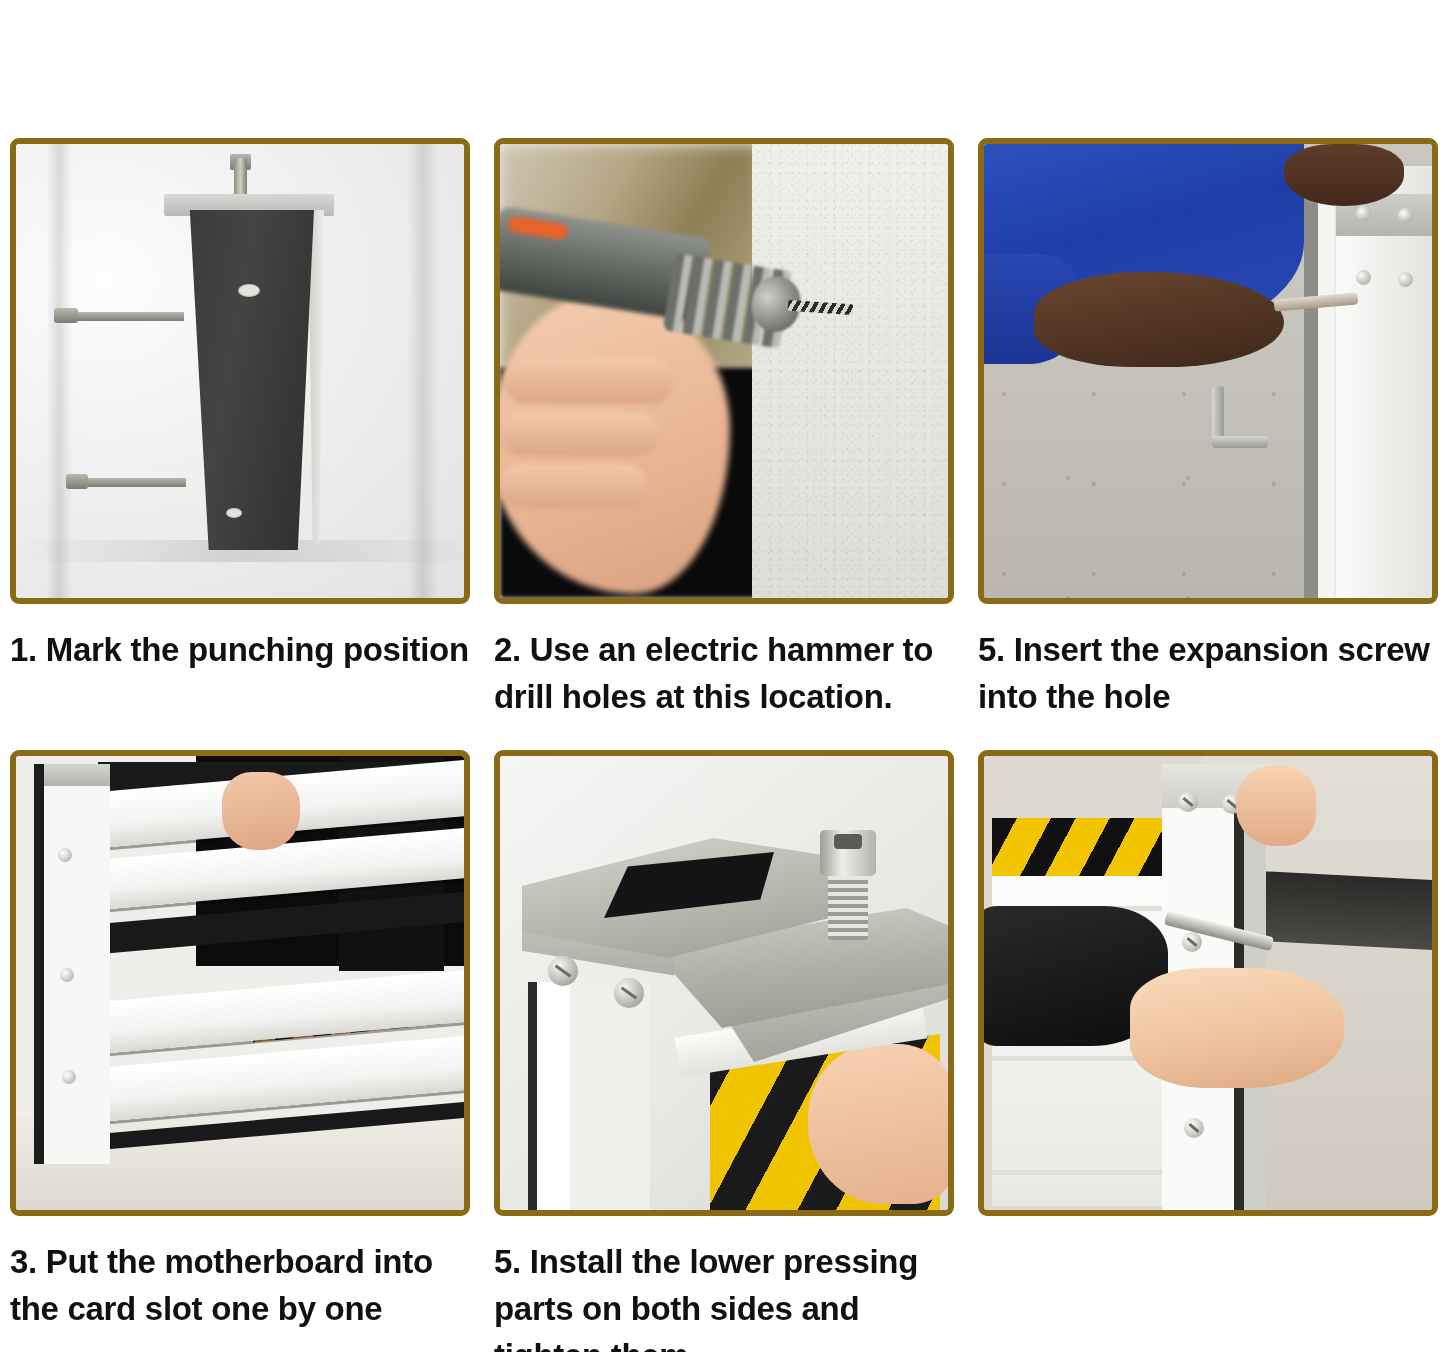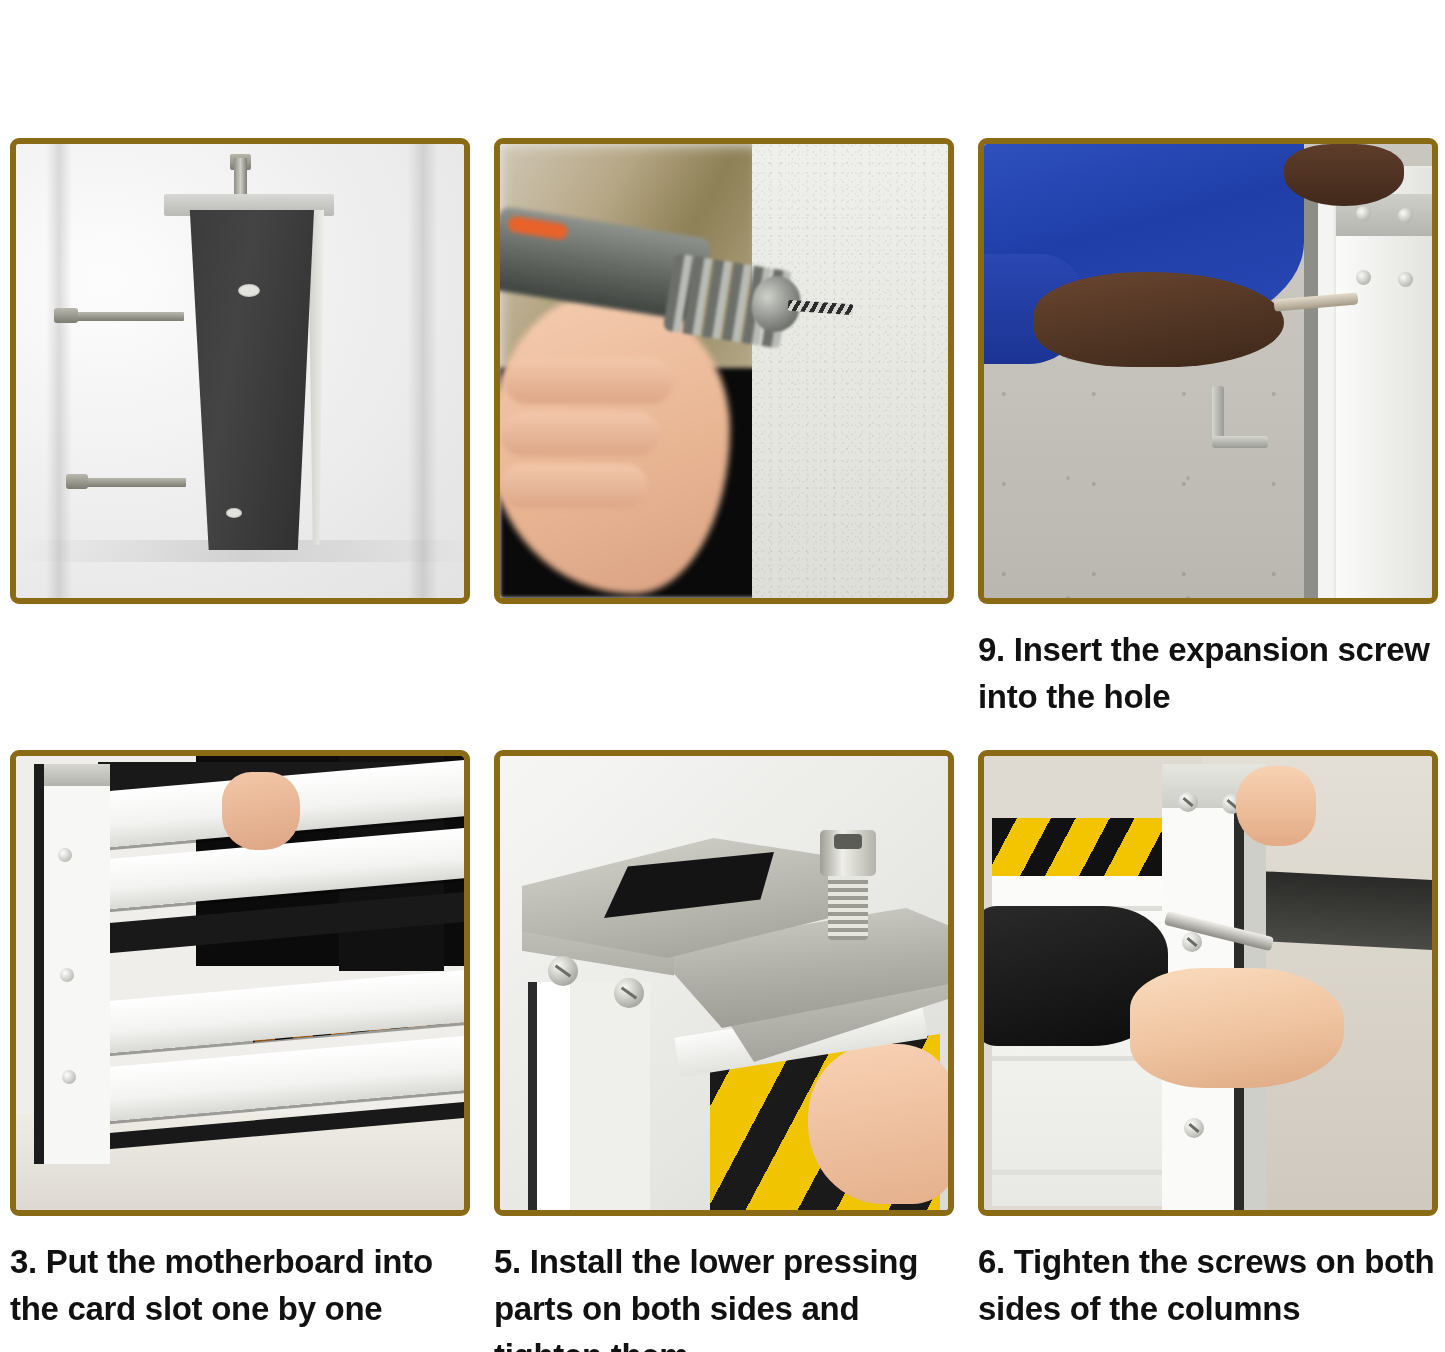--- a/index.html
+++ b/index.html
@@ -380,39 +380,41 @@
             <div class="stud" style="left:50px;top:330px;width:22px;height:15px;border-radius:3px;"></div>
             <div class="post-bolt-head"></div>
             <div class="post-bolt"></div>
             <div class="post-top"></div>
             <div class="post-edge"></div>
             <div class="post-body"></div>
             <div class="hole" style="left:222px;top:140px;width:22px;height:13px;"></div>
             <div class="hole" style="left:210px;top:364px;width:16px;height:10px;"></div>
           </div>
         </div>
+        <div class="caption">1. Mark the punching position</div>
       </div>
 
       <div class="cell">
         <div class="frame">
           <div class="inner p2">
             <div class="bg-top"></div>
             <div class="bg-dark"></div>
             <div class="wall"></div>
             <div class="hand"></div>
             <div class="finger" style="left:4px;top:214px;width:170px;height:46px;"></div>
             <div class="finger" style="left:0px;top:268px;width:160px;height:44px;"></div>
             <div class="finger" style="left:0px;top:320px;width:148px;height:44px;"></div>
             <div class="drill-body"></div>
             <div class="drill-orange"></div>
             <div class="chuck"></div>
             <div class="chuck-nose"></div>
             <div class="bit"></div>
           </div>
         </div>
+        <div class="caption">2. Use an electric hammer to drill holes at this location.</div>
       </div>
 
       <div class="cell">
         <div class="frame">
           <div class="inner p3">
             <div class="floor"></div>
             <div class="column"></div>
             <div class="col-face"></div>
             <div class="col-plate"></div>
             <div class="screw" style="left:372px;top:62px;"></div>
@@ -421,21 +423,21 @@
             <div class="screw" style="left:414px;top:128px;"></div>
             <div class="shirt"></div>
             <div class="sleeve"></div>
             <div class="arm"></div>
             <div class="hand-top"></div>
             <div class="tool"></div>
             <div class="allen"></div>
             <div class="allen2"></div>
           </div>
         </div>
-        <div class="caption">9. Insert the expansion screw into the hole</div>
+        <div class="caption">5. Insert the expansion screw into the hole</div>
       </div>
     </div>
 
     <div class="row-gap"></div>
 
     <div class="row row2">
 
       <div class="cell">
         <div class="frame">
           <div class="inner p4">
@@ -499,18 +501,17 @@
             <div class="screw" style="left:194px;top:36px;"></div>
             <div class="screw" style="left:238px;top:38px;"></div>
             <div class="screw" style="left:198px;top:176px;"></div>
             <div class="screw" style="left:200px;top:362px;"></div>
             <div class="hand2"></div>
             <div class="sleeve"></div>
             <div class="hand"></div>
             <div class="wrench"></div>
           </div>
         </div>
-        <div class="caption">6. Tighten the screws on both sides of the columns</div>
       </div>
     </div>
 
   </div>
 </div>
 
 </body></html>

